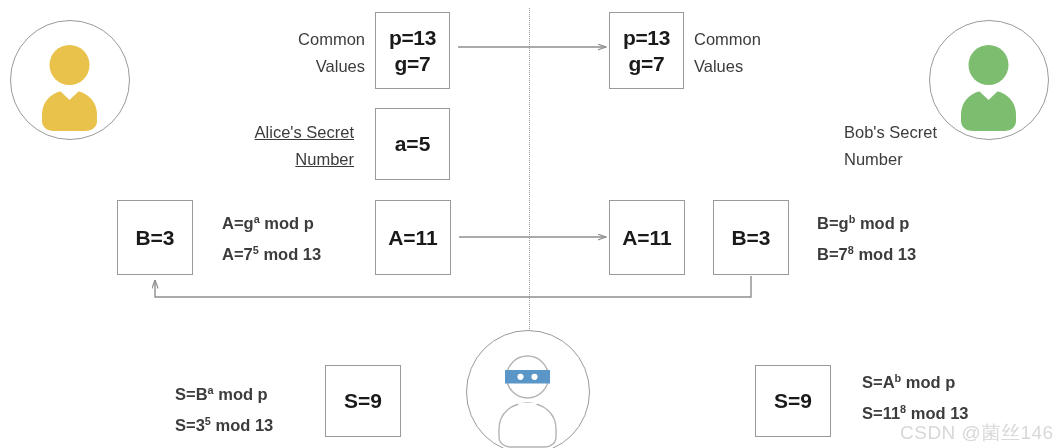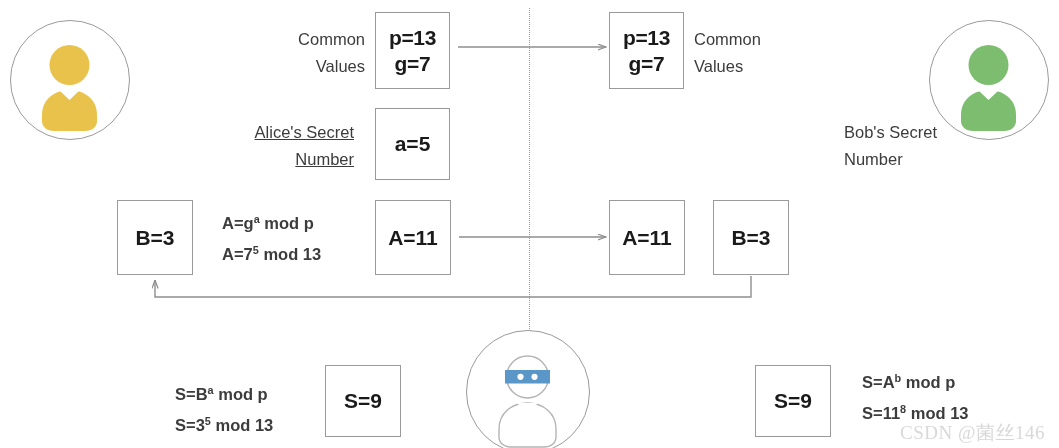--- a/index.html
+++ b/index.html
@@ -72,21 +72,20 @@
     height: 448px;
     pointer-events: none;
   }
   .watermark {
     position: absolute;
     color: #d8d8d8;
     font-size: 19px;
     letter-spacing: 0.5px;
     font-weight: 400;
     white-space: nowrap;
-    font-family: Liberation Serif, serif;
   }
 </style>
 </head>
 <body>
 
 <div id="canvas">
 
   <div class="vline" style="left:529px; top:8px; height:325px;"></div>
 
   <div class="avatar" style="left:10px; top:20px; width:120px; height:120px;">
@@ -151,20 +150,28 @@
       <span>A=7</span><sup>5</sup><span> mod 13</span>
     </div>
   </div>
 
   <div class="box" style="left:375px; top:200px; width:76px; height:75px; font-size:21px;">A=11</div>
 
   <div class="box" style="left:609px; top:200px; width:76px; height:75px; font-size:21px;">A=11</div>
 
   <div class="box" style="left:713px; top:200px; width:76px; height:75px; font-size:21px;">B=3</div>
 
+  <div class="formula" style="left:817px; top:208px;">
+    <div>
+      <span>B=g</span><sup>b</sup><span> mod p</span>
+    </div>
+    <div>
+      <span>B=7</span><sup>8</sup><span> mod 13</span>
+    </div>
+  </div>
 
   <div class="formula" style="left:175px; top:367px;margin-top:12px;">
     <div>
       <span>S=B</span><sup>a</sup><span> mod p</span>
     </div>
     <div>
       <span>S=3</span><sup>5</sup><span> mod 13</span>
     </div>
   </div>
 

